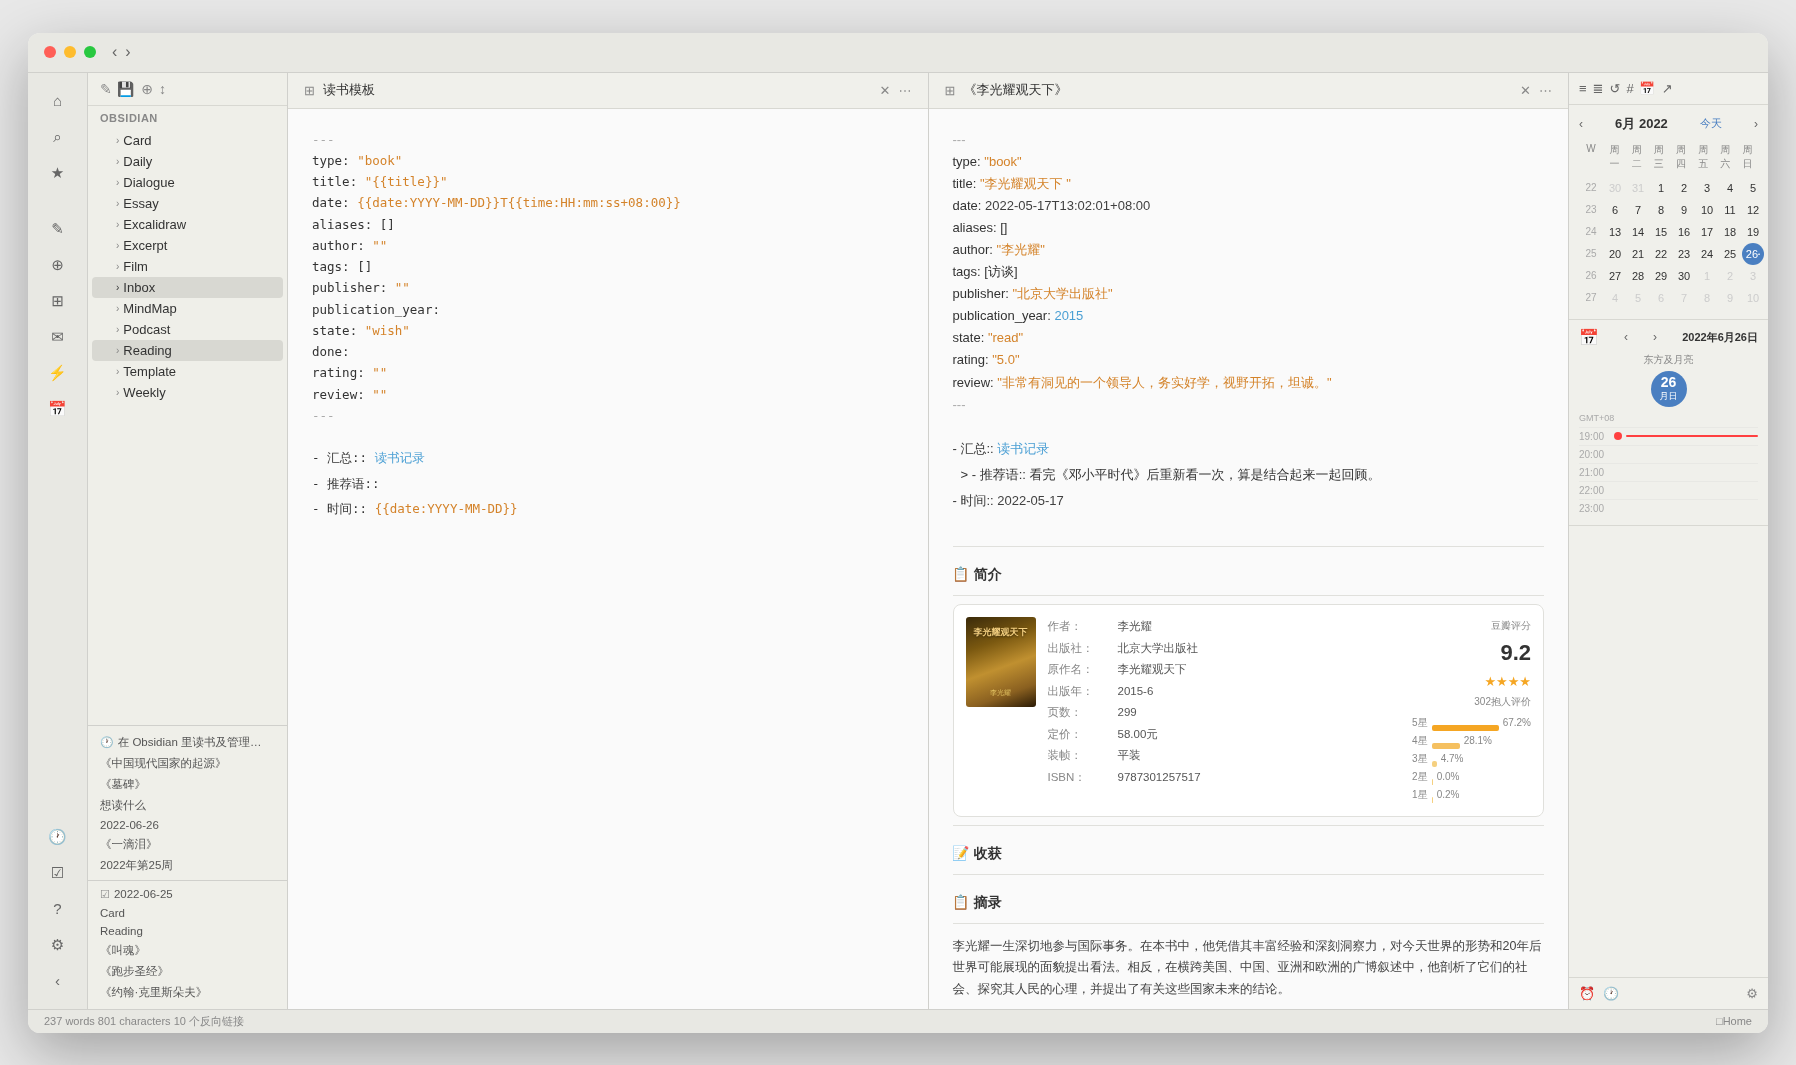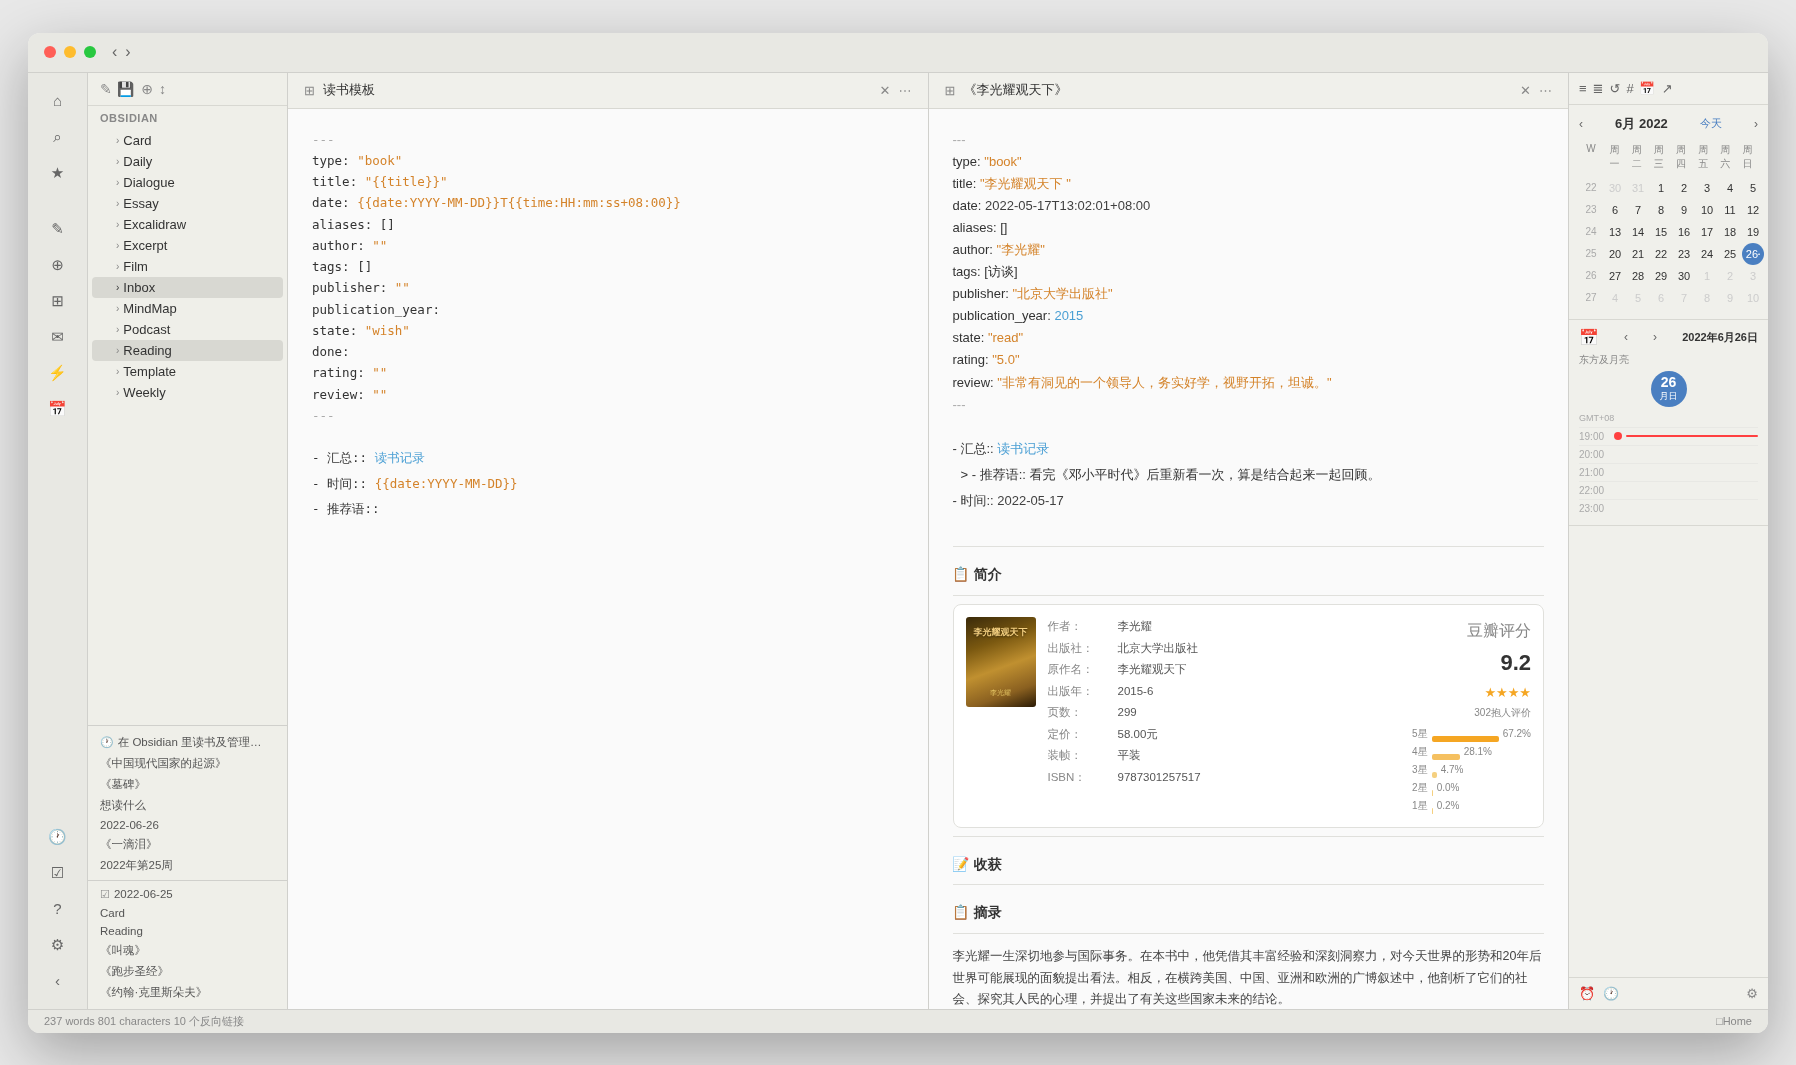--- a/index.html
+++ b/index.html
@@ -431,22 +431,22 @@
           <div><span class="yaml-key">tags: []</span></div>
           <div><span class="yaml-key">publisher: </span><span class="yaml-string">""</span></div>
           <div><span class="yaml-key">publication_year:</span></div>
           <div><span class="yaml-key">state: </span><span class="yaml-string">"wish"</span></div>
           <div><span class="yaml-key">done:</span></div>
           <div><span class="yaml-key">rating: </span><span class="yaml-string">""</span></div>
           <div><span class="yaml-key">review: </span><span class="yaml-string">""</span></div>
           <div><span class="yaml-separator">---</span></div>
           <br>
           <div class="bullet-point">- 汇总:: <span class="yaml-link">读书记录</span></div>
+          <div class="bullet-point">- 推荐语::</div>
           <div class="bullet-point">- 时间:: <span class="yaml-template">{{date:YYYY-MM-DD}}</span></div>
-          <div class="bullet-point">- 推荐语::</div>
         </div>
       </div>
 
       <div class="editor-panel">
         <div class="editor-header">
           <span class="editor-header-icon">⊞</span>
           <div class="editor-title">《李光耀观天下》</div>
           <span class="editor-header-icon">✕</span>
           <span class="editor-header-icon">⋯</span>
         </div>
@@ -511,21 +511,21 @@
                   <span class="book-detail-label">装帧：</span>
                   <span>平装</span>
                 </div>
               <div class="book-details-row">
                   <span class="book-detail-label">ISBN：</span>
                   <span>9787301257517</span>
                 </div>
             </div>
 
             <div class="book-rating-section">
-              <div style="font-size:16px;color:#888;">豆瓣评分</div>
+              <div style="font-size:10px;color:#888;">豆瓣评分</div>
               <div class="rating-score">9.2</div>
               <div class="rating-stars">★★★★</div>
               <div class="rating-count">302抱人评价</div>
               <div class="rating-bars">
                 <div class="rating-bar-row">
                   <span>5星</span>
                   <div class="rating-bar" style="width:67px; background:#f5a623;"></div>
                   <span>67.2%</span>
                 </div>
                 <div class="rating-bar-row">
@@ -653,21 +653,21 @@
         </div>
       </div>
 
       <div class="day-view">
         <div class="day-view-header">
           <span>📅</span>
           <span class="cal-nav">‹</span>
           <span class="cal-nav">›</span>
           <span style="font-size:11px;font-weight:600;color:#333;">2022年6月26日</span>
         </div>
-        <div style="font-size:10px;color:#888;text-align:left;margin-bottom:4px;">东方及月亮</div>
+        <div style="font-size:10px;color:#888;text-align:center;margin-bottom:4px;">东方及月亮</div>
         <div class="day-circle">
           <span>26</span>
           <span class="day-circle-sub">月日</span>
         </div>
         <div style="font-size:9px;color:#aaa;margin-bottom:4px;">GMT+08</div>
         <div class="time-slots">
           <div class="time-slot">
             <span class="time-label">19:00</span>
             <div class="time-current-dot"></div>
             <div class="time-current-line"></div>

